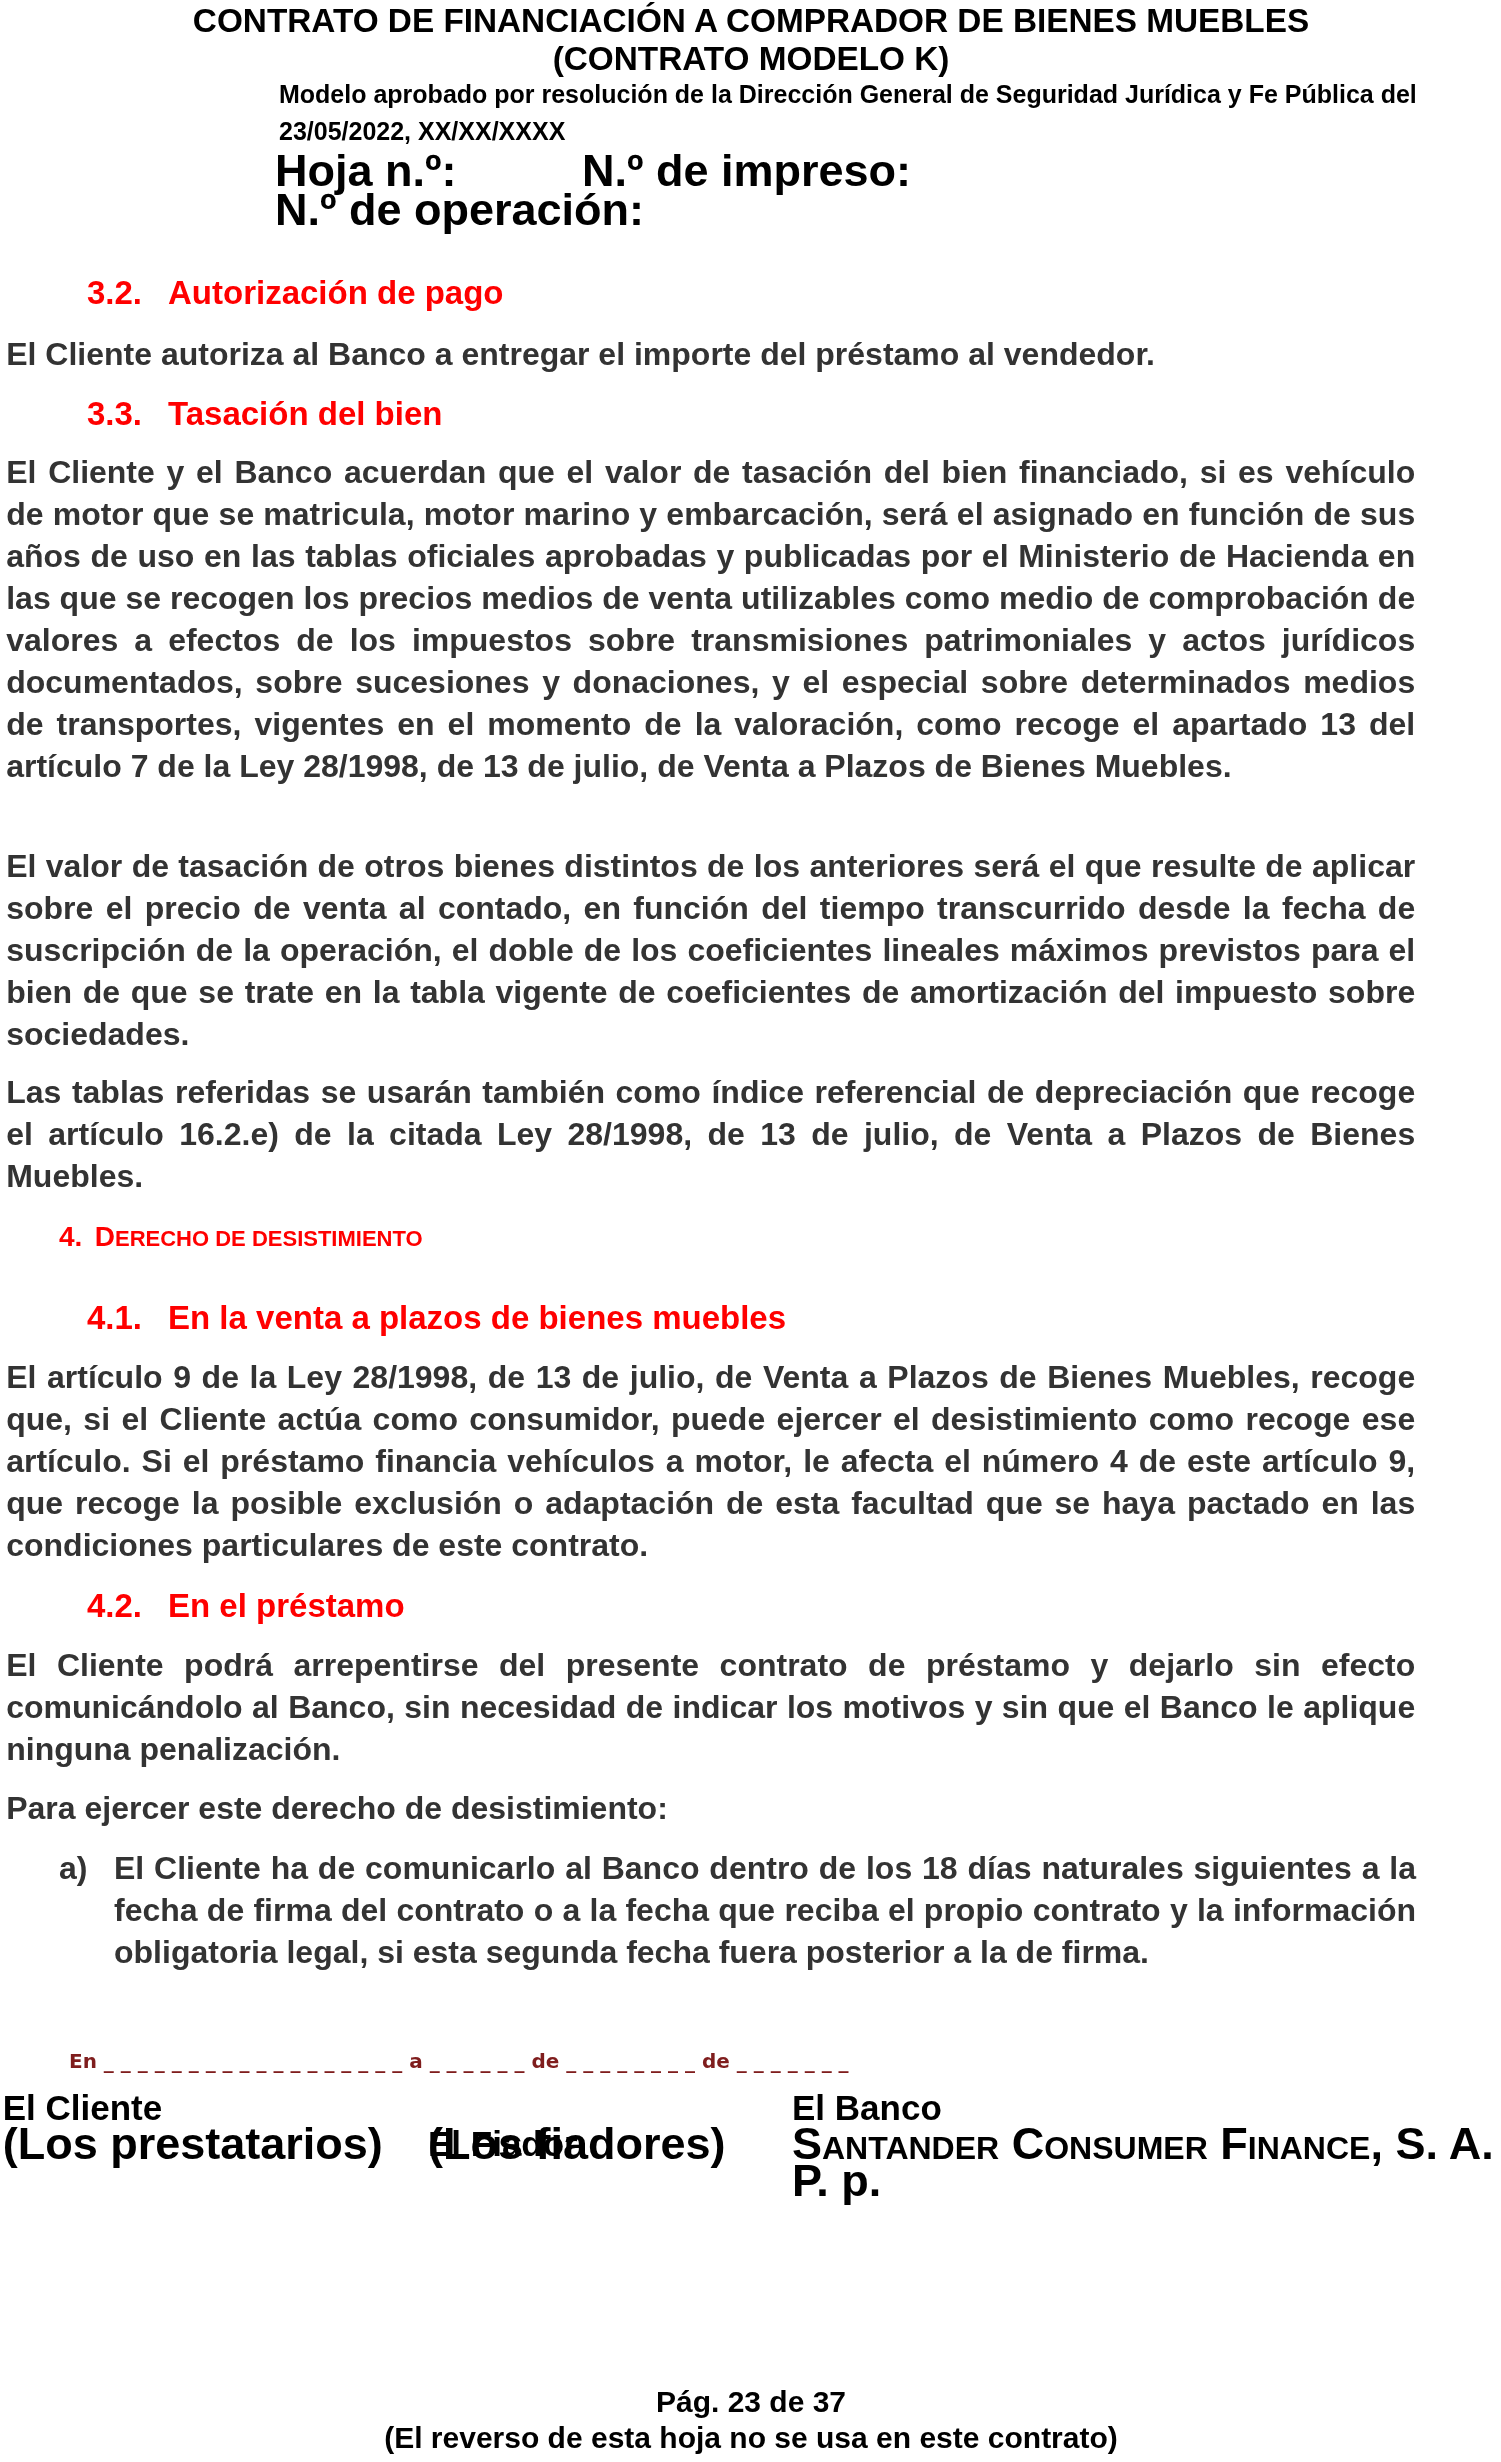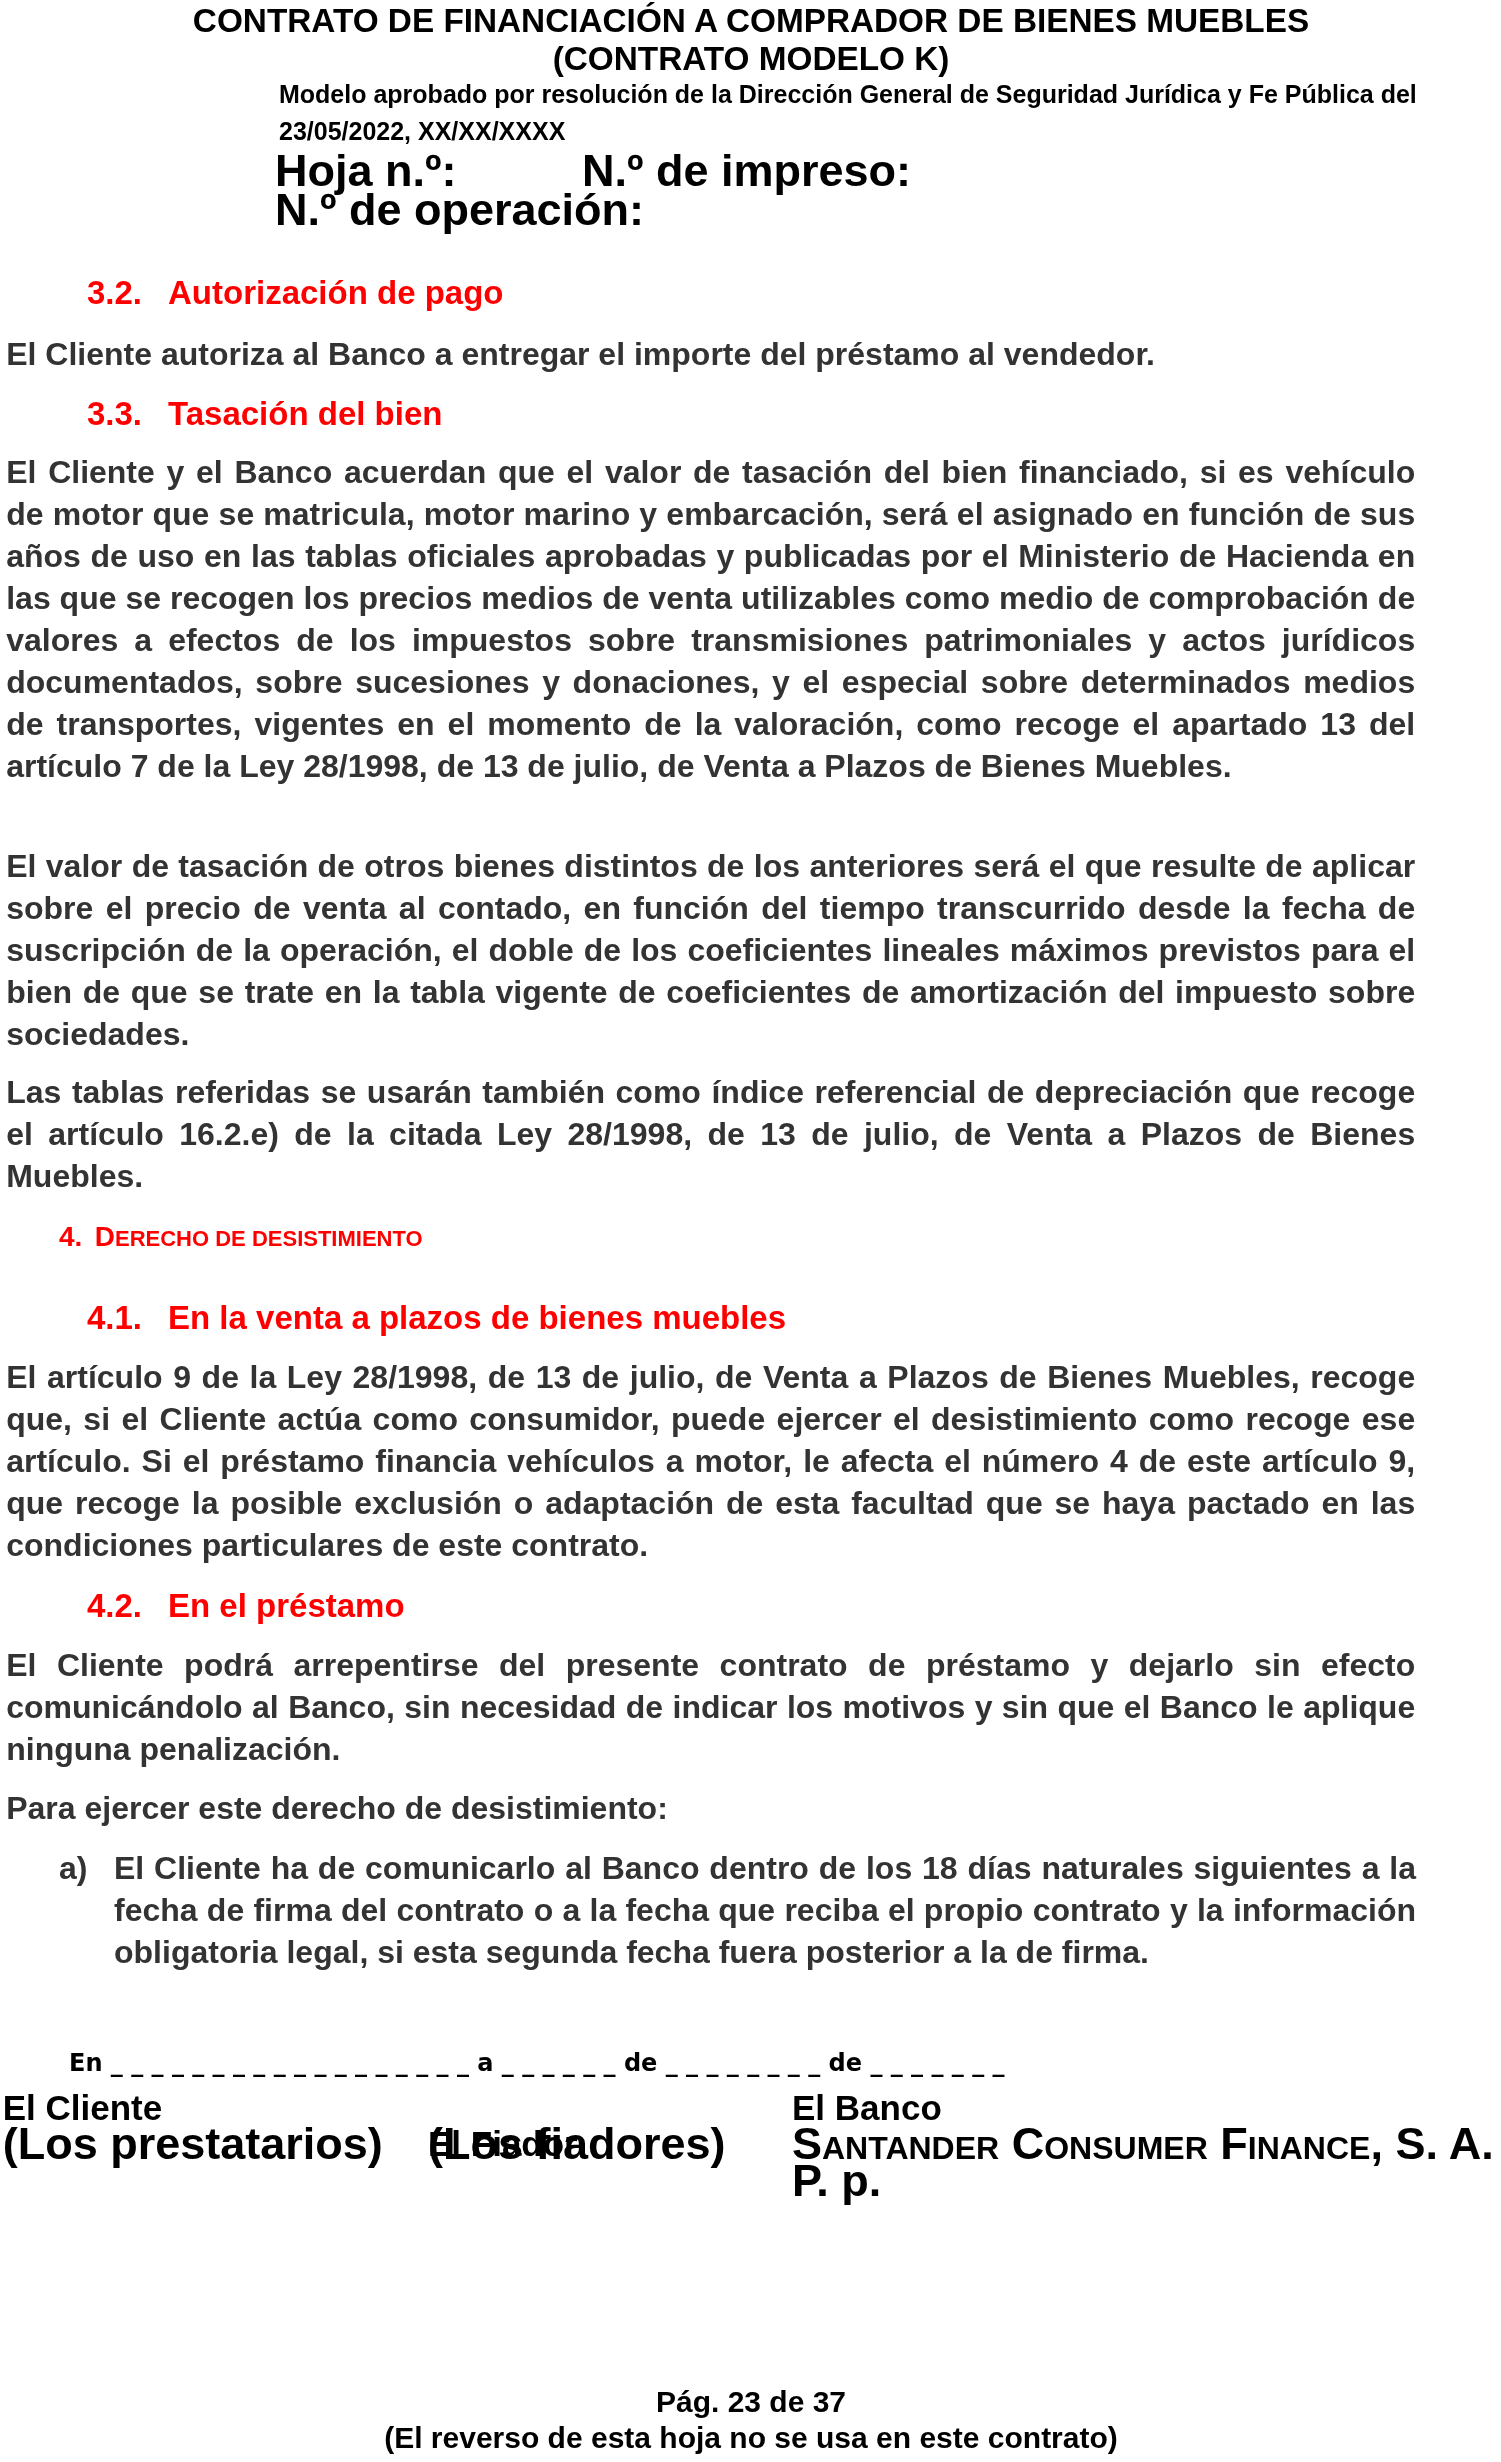--- a/index.html
+++ b/index.html
@@ -21,21 +21,21 @@
   .h1 { color: #ff0000; font-weight: bold; font-size: 28px; line-height: 35px; }
   .h1 .big { font-size: 28px; }
   .h1 .sc { font-size: 22px; }
   .para {
     left: 6.2px; width: 1409px; font-size: 32px; line-height: 42px;
     text-align: justify; white-space: normal; color: #333;
   }
   .list-item { left: 59px; width: 1357px; font-size: 32px; line-height: 42px; white-space: normal; color: #333; text-align: justify; }
   .list-item .marker { position: absolute; left: 0; top: 0; }
   .list-item .text { display: block; margin-left: 55px; }
-  .signline { left: 69px; font-family: "DejaVu Sans", sans-serif; font-size: 24px; color: #000000; letter-spacing: 0px; }
+  .signline { left: 69px; font-family: "DejaVu Sans", sans-serif; font-size: 20px; color: #7f1d1d; letter-spacing: 0px; }
   .sig-role { font-weight: bold; font-size: 35px; line-height: 37px; color: #000; }
   .sig-sub { font-size: 45px; line-height: 37px; color: #000; }
   .footer { left: 0; width: 1502px; text-align: center; color: #000; font-size: 30px; line-height: 35px; }
 </style>
 </head>
 <body>
 
 <div class="abs title" style="top:0.9px;">CONTRATO DE FINANCIACIÓN A COMPRADOR DE BIENES MUEBLES</div>
 <div class="abs title" style="top:39px;">(CONTRATO MODELO K)</div>
 <div class="abs subtitle" style="top:77px;">Modelo aprobado por resolución de la Dirección General de Seguridad Jurídica y Fe Pública del</div>

